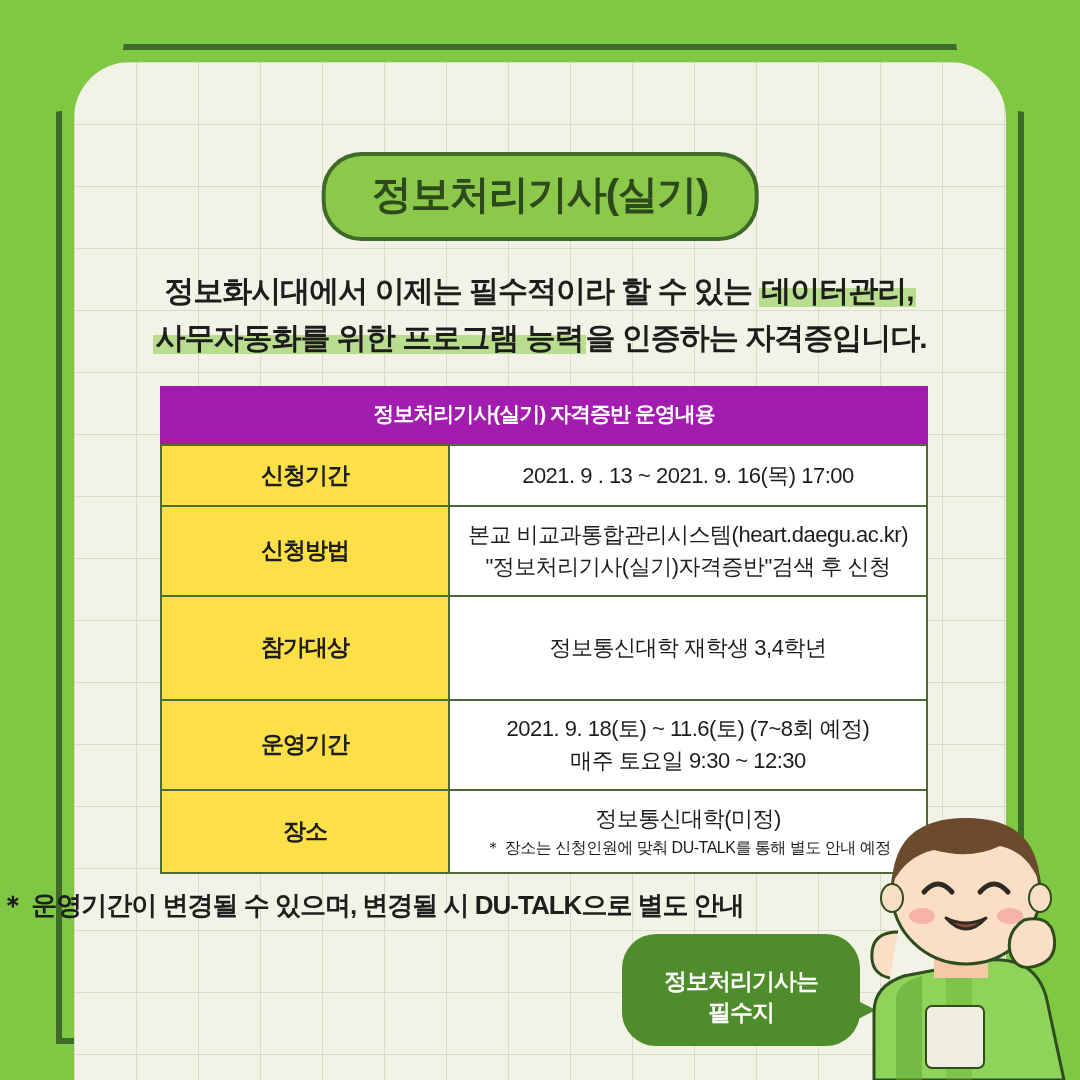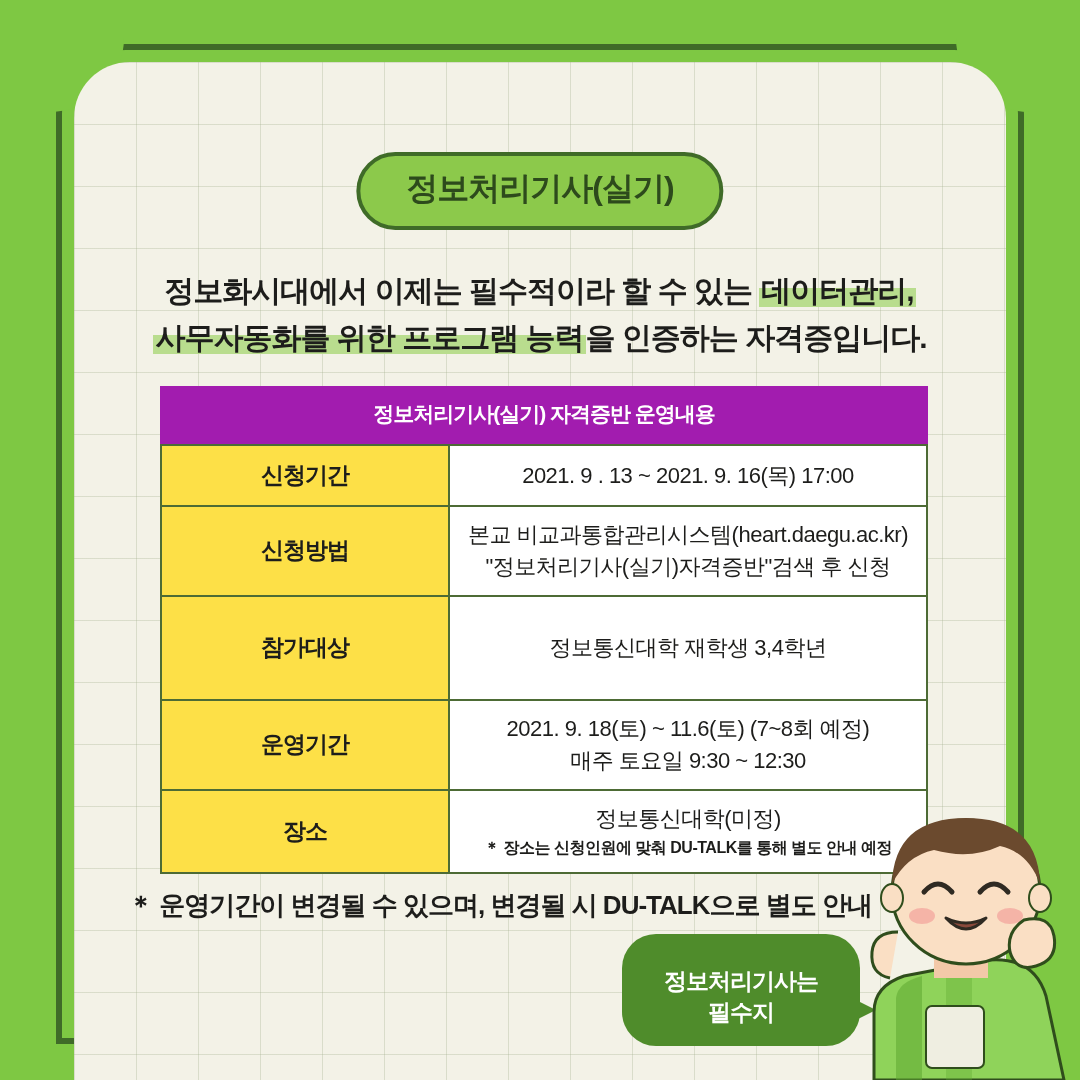--- a/index.html
+++ b/index.html
@@ -65,21 +65,21 @@
   .title-pill {
     position: absolute;
     left: 50%;
     transform: translateX(-50%);
     top: 152px;
     background: #8cc94b;
     border: 4px solid #3f6b28;
     border-radius: 40px;
     padding: 11px 46px 15px;
     color: #2d4a1c;
-    font-size: 32px;
+    font-size: 40px;
     font-weight: 700;
     letter-spacing: -1px;
     white-space: nowrap;
   }
 
   
   .lead {
     position: absolute;
     top: 268px;
     left: 0;
@@ -137,31 +137,29 @@
     padding: 12px 8px;
     line-height: 1.45;
     letter-spacing: -0.5px;
     margin-top: 24px;
   }
   td .sub {
     display: block;
     font-size: 16px;
     margin-top: 2px;
     letter-spacing: -0.5px;
-    font-weight: bold;
   }
   .row-tall td, .row-tall th { height: 74px; }
 
   
   .footnote {
     position: absolute;
     left: 0;
     top: 888px;
     width: 1000px;
-    text-align: center;
     color: #1d1d1b;
     font-size: 26px;
     font-weight: 700;
     letter-spacing: -1px;
   }
 
   
   .bubble {
     position: absolute;
     left: 622px;

